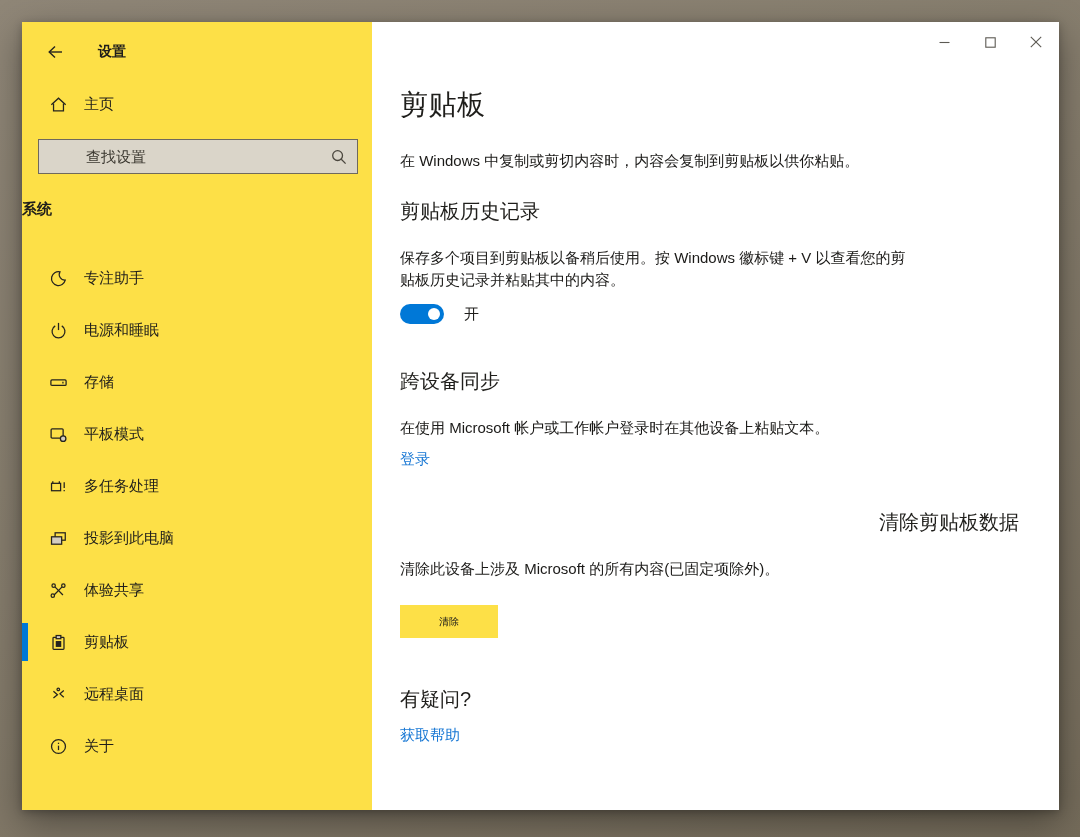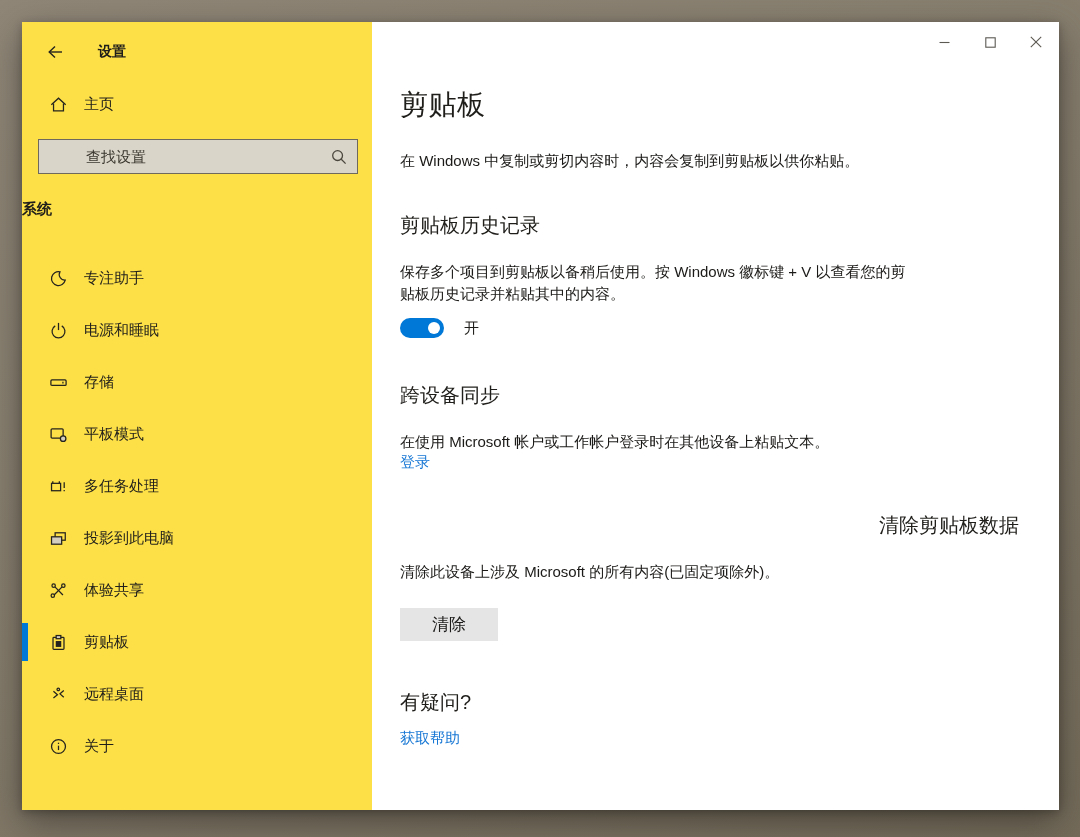--- a/index.html
+++ b/index.html
@@ -57,41 +57,41 @@
   .main {
     flex:1; height:100%; background:#ffffff; position:relative;
     padding:0 40px 0 28px;
   }
   .win-controls { position:absolute; top:0; right:0; display:flex; }
   .win-btn { width:46px; height:40px; display:flex; align-items:center; justify-content:center; cursor:pointer; }
   h1.page-title { margin-top:64px; font-size:28px; font-weight:400; letter-spacing:.5px; }
   p.body-text { font-size:15px; line-height:22px; color:#1b1a18; max-width:520px; }
   .intro { margin-top:26px; }
   h2.section-title { font-size:20px; font-weight:400; }
-  .s1 { margin-top:40px; }
+  .s1 { margin-top:26px; }
   .s1-desc { margin-top:22px; max-width:512px; }
   .toggle-row { margin-top:13px; display:flex; align-items:center; }
   .toggle {
     width:44px; height:20px; border-radius:10px; background:var(--accent);
     position:relative; cursor:pointer;
   }
   .toggle .knob {
     position:absolute; right:4px; top:4px; width:12px; height:12px; border-radius:50%;
     background:#fff;
   }
   .toggle-label { font-size:15px; margin-left:20px; }
   .s2 { margin-top:44px; }
   .s2-desc { margin-top:22px; }
   a.link { font-size:15px; color:var(--link); text-decoration:none; display:inline-block; cursor:pointer; }
-  .signin-link { }
+  .signin-link { margin-top:11px; }
   .s3 { margin-top:40px;text-align:right; }
   .s3-desc { margin-top:22px; }
   .clear-btn {
-    margin-top:25px; width:98px; height:33px; background:#e5e5e5; border:none;
-    font-family:inherit; font-size:17px; color:#1c1b1a; cursor:pointer; display:block;
+    margin-top:25px; width:98px; height:33px; background:#fde047; border:none;
+    font-family:inherit; font-size:10px; color:#1c1b1a; cursor:pointer; display:block;
   }
   .s4 { margin-top:48px; }
   .help-link { margin-top:13px; }
   svg { display:block; }
 </style>
 </head>
 <body>
 
 <div class="window">
 

